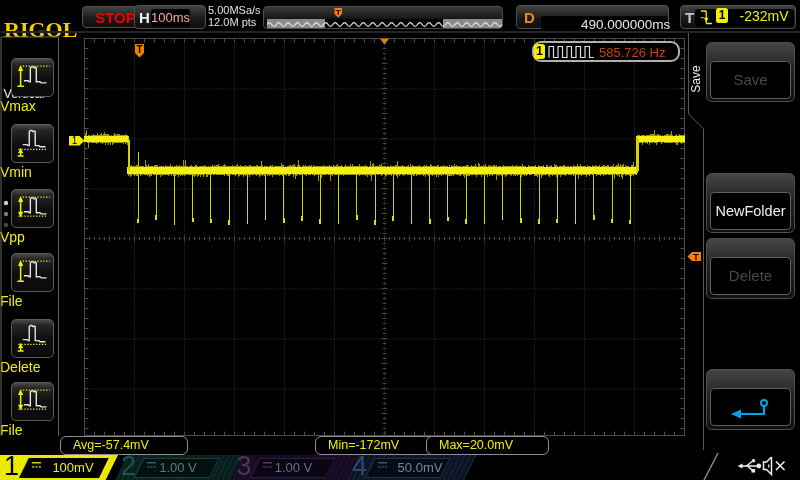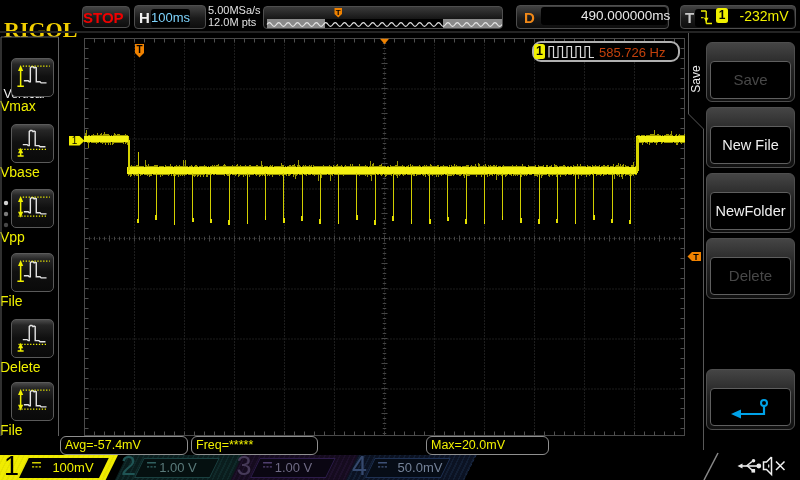--- a/index.html
+++ b/index.html
@@ -2,33 +2,33 @@
 <html><head><meta charset="utf-8"><title>scope</title><style>
 * { margin:0; padding:0; box-sizing:border-box; }
 html,body { width:800px; height:480px; background:#000; overflow:hidden; }
 #scr { position:relative; width:800px; height:480px; background:#000;
   font-family:"Liberation Sans",sans-serif; }
 #scr > div { position:absolute; }
 #logo { left:4px; top:5px; font-family:"Liberation Serif",serif; font-weight:bold;
   font-size:22px; color:#f2cf00; letter-spacing:0;margin-top:12px; }
 .tbox { height:24px; border-radius:4px; border:1px solid #4e4e4e;
   background:linear-gradient(180deg,#434343,#1b1b1b 55%,#0d0d0d); }
-#stop { left:82px; top:6px; width:48px; height:22px; line-height:21px; text-align:left;
+#stop { left:82px; top:6px; width:67px; height:22px; line-height:21px; text-align:center;
   color:#f00000; font-weight:bold; font-size:15px; }
 #hbox { left:134px; top:5px; width:72px; }
 #hbox b { position:absolute; left:4px; top:3px; color:#f0f0f0; font-size:15px; }
 #hbox span { position:absolute; left:16px; top:2.5px; width:39px; height:18px; background:#000;
-  border-radius:3px; color:#7dd3fc; font-size:13px; text-align:center; line-height:18px; }
+  border-radius:3px; color:#fca5a5; font-size:13px; text-align:center; line-height:18px; }
 #srate { left:208px; top:3.5px; color:#e0e0e0; font-size:11px; line-height:12.5px; }
 #mem { left:263px; top:6px; width:240px; height:23px; border-radius:4px; border:1px solid #4e4e4e;
   background:linear-gradient(180deg,#3a3a3a,#141414 60%,#0a0a0a); overflow:hidden; }
 #mem svg { position:absolute; left:0; top:0; }
 #dbox { left:516px; top:5px; width:153px; }
 #dbox b { position:absolute; left:7px; top:3px; color:#f08818; font-size:15px; }
-#dbox span { position:absolute; left:24px; top:1px; width:126px; height:18px; background:#000;
+#dbox span { position:absolute; left:24px; top:10px; width:126px; height:18px; background:#000;
   border-radius:3px; color:#e8e8e8; font-size:13.5px; text-align:right; line-height:18px;padding-left:40px; }
 #tbox { left:680px; top:5px; width:116px; }
 #tbox b { position:absolute; left:4px; top:3px; color:#c8c8c8; font-size:15px; }
 #tbox span { position:absolute; left:14px; top:2.5px; width:99px; height:18px; background:#000;
   border-radius:3px; }
 #tbadge { left:716px; top:8px; width:12px; height:15px; background:#f0f000; border-radius:2.5px;
   color:#000; font-size:12px; font-weight:bold; text-align:center; line-height:15px; }
 #tval { left:735px; top:8px; width:58px; color:#f0f000; font-size:14px; text-align:center; }
 #topsep { left:0; top:31px; width:800px; height:2px; background:#242424; }
 #vtitle { left:0; top:38.5px; width:48px; text-align:center; color:#f0f0f0; font-size:12.5px;margin-top:48px; }
@@ -38,21 +38,21 @@
 #savetab { left:687px; top:60px; width:16px; height:36px; color:#f0f0f0; font-size:12px;
   transform:rotate(-90deg); transform-origin:center; text-align:center; line-height:36px;
   top:72px; width:40px; left:676px; height:14px; line-height:14px; }
 .rbtn { left:706px; width:89px; height:60.5px; border-radius:6px; border:1px solid #4e4e4e;
   background:linear-gradient(180deg,#454545,#232323 45%,#101010); position:absolute; }
 .rin { position:absolute; left:3px; top:18px; width:81px; height:38px; background:#000;
   border:1px solid #5f5f5f; border-radius:4px; text-align:center; line-height:36px; }
 .rin .dis { color:#484848; font-size:15px; }
 .rin .en { color:#f0f0f0; font-size:14.5px; }
 .meas { top:436px; height:19px; background:#000; border:1px solid #8f8f8f; border-radius:6px;
-  color:#f0f000; font-size:12.5px; line-height:17px; padding-left:4px; }
+  color:#f0f000; font-size:12.5px; line-height:17px; padding-left:12px; }
 .ch { top:455px; height:25px; }
 .chd { top:454px; font-size:27px; line-height:25px; }
 .chin { top:457.5px; height:19.5px; transform:skewX(-26deg); }
 .chv { top:459px; font-size:13px; line-height:17px; text-align:center; }
 #pbadge { left:534px; top:43.5px; width:11px; height:15px; background:#f0f000; border-radius:2.5px;
   color:#000; font-size:12.5px; font-weight:bold; text-align:center; line-height:15px; }
 #pfreq { left:599px; top:44.5px; color:#c2410c; font-size:13px; }
 #popup { left:532px; top:41px; width:148px; height:21px; background:#000;
   border:2px solid #b0b0b0; border-radius:9px; }
 #ov { position:absolute; left:0; top:0; }
@@ -107,21 +107,21 @@
     <div class="mbtn" style="top:123.5px">
       <svg width="41" height="37" viewBox="0 0 38 32">
         <g transform="translate(1,1)">
           <path d="M9,16H13L14,17H15V4L16,3H17.5L18.5,4L19.5,3.5L20.5,4V17H24L25,18H30" stroke="#e4e4e4" stroke-width="1.3" fill="none"></path>
           <path d="M5,20.5H32" stroke="#f0f000" stroke-width="1.2" stroke-dasharray="1.2 1.5" fill="none"></path>
           <path d="M7,26.5V22M4.2,26.5H9.8" stroke="#f0f000" stroke-width="1.4" fill="none"></path>
           <path d="M7,19L4.6,24H9.4Z" fill="#f0f000"></path>
         </g>
       </svg>
     </div>
-    <div class="mlab" style="top:163.5px">Vbase</div>
+    <div class="mlab" style="top:163.5px">Vmin</div>
     <div class="mbtn" style="top:189px">
       <svg width="41" height="37" viewBox="0 0 38 32">
         <g transform="translate(1,1)">
           <path d="M10,18H14L15,19H16V6L17,5H18.5L19.5,6L20.5,5.5L21.5,6V19H25L26,20H31" stroke="#e4e4e4" stroke-width="1.3" fill="none"></path>
           <path d="M9,4.5H34" stroke="#f0f000" stroke-width="1.2" stroke-dasharray="1.2 1.5" fill="none"></path>
           <path d="M5,22H32" stroke="#f0f000" stroke-width="1.2" stroke-dasharray="1.2 1.5" fill="none"></path>
           <path d="M7,8V19" stroke="#f0f000" stroke-width="1.4" fill="none"></path>
           <path d="M7,3.5L4.6,9H9.4Z" fill="#f0f000"></path>
           <path d="M7,23.5L4.6,18H9.4Z" fill="#f0f000"></path>
         </g>
@@ -219,40 +219,37 @@
 <div id="popup"></div>
 <svg style="position:absolute;left:0;top:0" width="700" height="70" viewBox="0 0 700 70">
 <path d="M549,57.5V46.5H553.5V57.5H558V46.5H562.5V57.5H567V46.5H571.5V57.5H576V46.5H580.5V57.5H585V46.5H589.5V57.5H594" stroke="#dcdcdc" stroke-width="1.2" fill="none"></path>
 </svg>
 <div id="pbadge">1</div>
 <div id="pfreq">585.726 Hz</div>
 <div id="savetab">Save</div>
 <div class="rbtn" style="top:41.5px">
       <div class="rin"><span class="dis">Save</span></div>
     </div>
-    <div class="rbtn" style="top:107px">
-      <div class="rin"><span class="en">New File</span></div>
-    </div>
     <div class="rbtn" style="top:238px">
       <div class="rin"><span class="dis">Delete</span></div>
     </div>
     <div class="rbtn" style="top:172.5px">
       <div class="rin"><span class="en">NewFolder</span></div>
     </div>
     <div class="rbtn" style="top:369px">
       <div class="rin">
         <svg width="78" height="36" viewBox="0 0 78 36" style="position:absolute;left:1px;top:1px">
           <circle cx="52" cy="13" r="3" fill="none" stroke="#00a2e8" stroke-width="2"></circle>
           <path d="M52,16V24H28" fill="none" stroke="#00a2e8" stroke-width="2.2"></path>
           <path d="M19,24L29,19.5V28.5Z" fill="#00a2e8"></path>
         </svg>
       </div>
     </div>
 <div class="meas" style="left:60px;width:128px">Avg=-57.4mV</div>
-    <div class="meas" style="left:191px;width:127px">Freq=*****</div>
+    <div class="meas" style="left:315px;width:125px">Min=-172mV</div>
     <div class="meas" style="left:426px;width:123px">Max=20.0mV</div>
 <div class="ch" style="left:0;width:118px;clip-path:polygon(0 0,100% 0,89.5% 100%,0 100%);background:repeating-linear-gradient(116deg,#f0ec00 0 3px,#e6e200 3px 4.5px)"></div>
     <div class="chd" style="left:4px;color:#000">1</div>
     <div class="chin" style="left:24px;width:80px;background:#000"></div>
     <svg style="position:absolute;left:31px;top:461px" width="11" height="8" viewBox="0 0 12 9">
       <path d="M1,2H11" stroke="#e0dc00" stroke-width="1.6" fill="none"></path>
       <path d="M1,6.5H3.4M4.8,6.5H7.2M8.6,6.5H11" stroke="#e0dc00" stroke-width="1.4" fill="none"></path>
     </svg>
     <div class="chv" style="left:45px;width:56px;color:#f0f000">100mV</div>
     <div class="ch" style="left:115px;width:130px;clip-path:polygon(9.2% 0,100% 0,90.8% 100%,0 100%);background:repeating-linear-gradient(116deg,#0a1d1d 0 3px,#0f2929 3px 4.5px)"></div>

